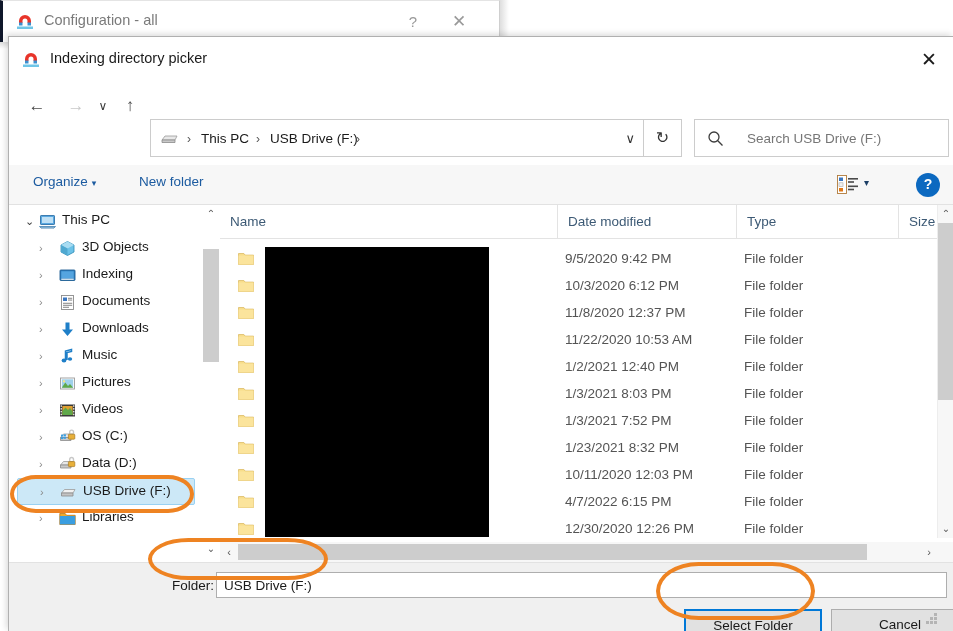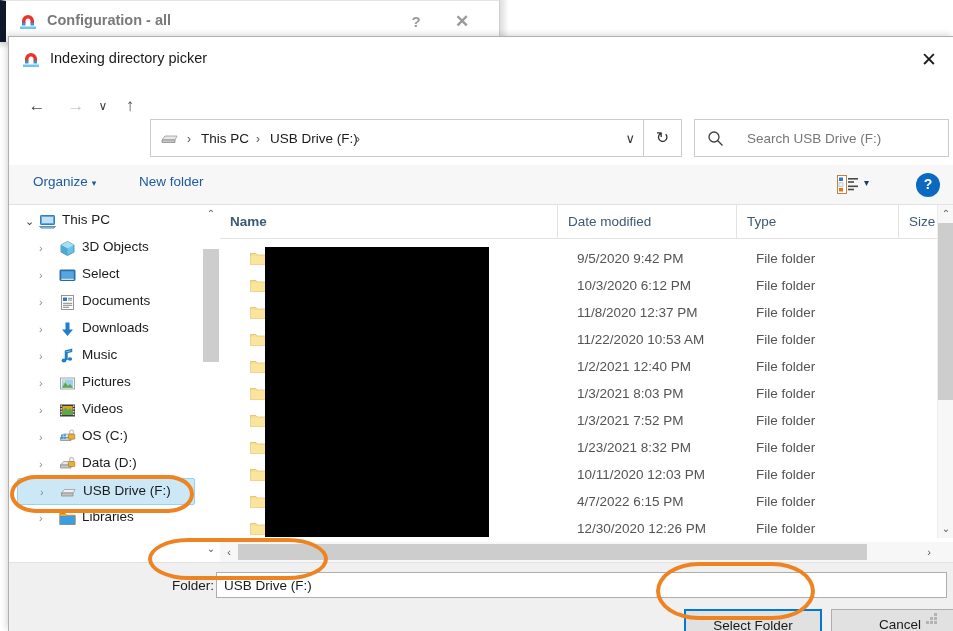--- a/index.html
+++ b/index.html
@@ -10,23 +10,22 @@
     font-family: "Liberation Sans", sans-serif;
     background: #ffffff;
   }
 
   
   #bg-window {
     position: absolute; left: 0; top: 0;
     width: 500px; height: 42px;
     background: #ffffff;
     border-top: 1px solid #e4e4e4;
-    border-left: 6px solid #0f172a;
+    border-left: 3px solid #0f172a;
     border-right: 1px solid #cfcfcf;
-    font-weight: bold;
   }
   #bg-window .bg-title {
     position: absolute; left: 41px; top: 11px;
     font-size: 14.5px; color: #7a7a7a;
     white-space: nowrap;
   }
   #bg-window .bg-icon {
     position: absolute; left: 12px; top: 10px;
     width: 20px; height: 20px;
   }
@@ -235,23 +234,23 @@
     background: #ffffff;
     border-bottom: 1px solid #e3e3e3;
   }
   .col-head {
     position: absolute; top: 0; height: 34px;
     font-size: 13.5px; color: #3d5a75;
     line-height: 34px; padding-left: 10px;
     border-left: 1px solid #e3e3e3;
     cursor: pointer; white-space: nowrap;
   }
-  .col-head:first-child { border-left: none; font-weight: bold; }
+  .col-head:first-child { border-left: none; }
   .file-row {
-    position: absolute; left: 12px; width: 717px; height: 27px;
+    position: absolute; left: 0; width: 717px; height: 27px;
   }
   .row-folder-ico {
     position: absolute; left: 18px; top: 5px; width: 16px; height: 14px;
   }
   .row-date {
     position: absolute; left: 345px; top: 4px;
     font-size: 13.5px; color: #545454; white-space: nowrap;
   }
   .row-type {
     position: absolute; left: 524px; top: 4px;
@@ -474,21 +473,21 @@
 
     <div class="tree-item child" style="top:57px;">
       <span class="tree-chev">›</span>
       <span class="tree-ico">
         <svg width="17" height="17" viewBox="0 0 17 17">
             <rect x="1" y="3" width="15" height="10.5" rx="0.8" fill="#2f7fc0" stroke="#1f5f93" stroke-width="0.9"></rect>
             <rect x="2.3" y="4.3" width="12.4" height="7" fill="#55a5e0"></rect>
             <rect x="2.3" y="11.6" width="12.4" height="1.3" fill="#dfe9f0"></rect>
           </svg>
       </span>
-      <span class="tree-label">Select</span>
+      <span class="tree-label">Indexing</span>
     </div>
 
     <div class="tree-item child" style="top:84px;">
       <span class="tree-chev">›</span>
       <span class="tree-ico">
         <svg width="17" height="17" viewBox="0 0 17 17">
             <rect x="2.5" y="1.5" width="12" height="14" fill="#ffffff" stroke="#8a8a8a" stroke-width="0.9"></rect>
             <rect x="4" y="3.5" width="4" height="3.5" fill="#3a76c0"></rect>
             <rect x="9" y="3.8" width="4.2" height="0.9" fill="#777"></rect>
             <rect x="9" y="5.6" width="4.2" height="0.9" fill="#777"></rect>

